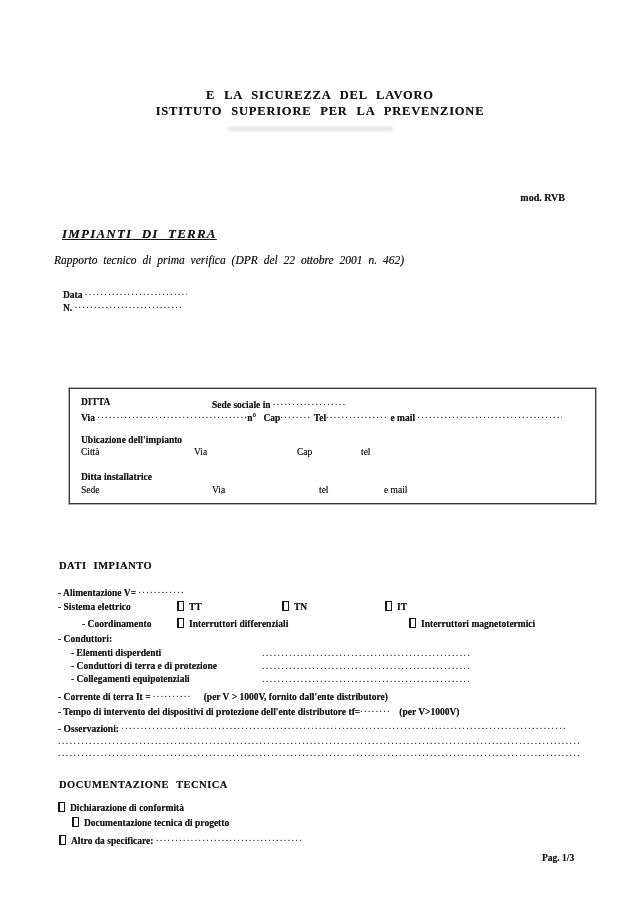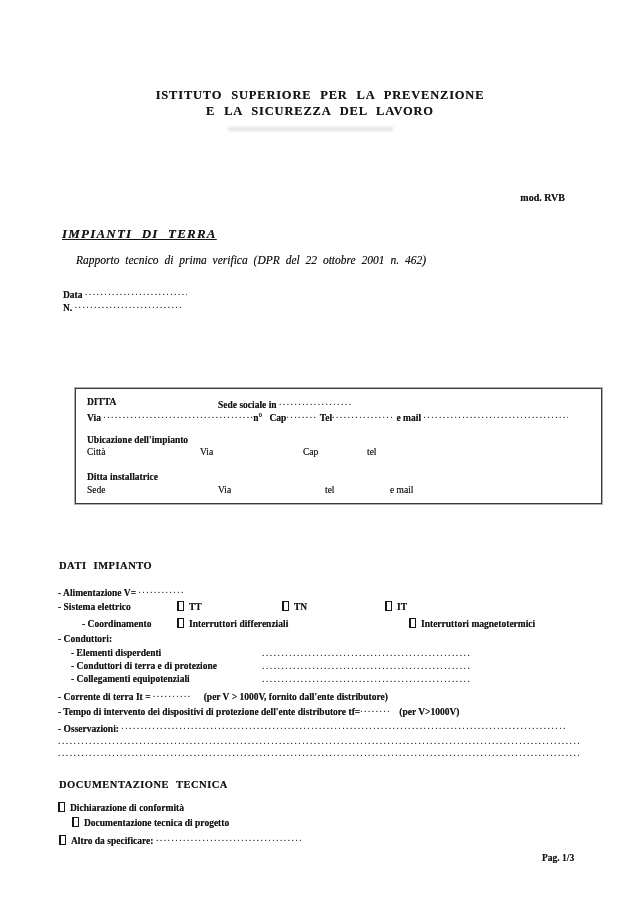--- a/index.html
+++ b/index.html
@@ -22,40 +22,40 @@
   .cbx{display:inline-block;width:4px;height:8px;border:1px solid #161616;border-left-width:2px;
        margin-right:5px;vertical-align:-1px;background:#fff;}
   .sec-h{font-size:10.5px;font-weight:bold;letter-spacing:.5px;word-spacing:4px;}
   .artifact{background:#d9d9d9;filter:blur(1.5px);opacity:.75;}
   .note{font-weight:bold;}
 </style>
 </head>
 <body>
 
 <div class="abs title" style="top:87px;">
+  <div>E LA SICUREZZA DEL LAVORO</div>
   <div>ISTITUTO SUPERIORE PER LA PREVENZIONE</div>
-  <div>E LA SICUREZZA DEL LAVORO</div>
 </div>
 <div class="abs artifact" style="top:127px;left:228px;width:165px;height:4px;"></div>
 
 <div class="abs mod" style="top:192px;left:440px;">mod. RVB</div>
 
 <div class="abs h-impianti" style="top:226px;left:62px;">IMPIANTI DI TERRA</div>
-<div class="abs subtitle" style="top:254px;left:76px;">Rapporto tecnico di prima verifica (DPR del 22 ottobre 2001 n. 462)</div>
+<div class="abs subtitle" style="top:254px;left:54px;">Rapporto tecnico di prima verifica (DPR del 22 ottobre 2001 n. 462)</div>
 
 <div class="abs t9" style="top:286px;left:63px;">
   <span class="b">Data</span>
   <span class="dots" style="width:102px;">............................</span>
 </div>
 <div class="abs t9" style="top:299px;left:63px;">
   <span class="b">N.</span>
   <span class="dots" style="width:108px;">..............................</span>
 </div>
 
-<div class="abs box" style="top:388px;left:75px;width:525px;height:114px;">
+<div class="abs box" style="top:388px;left:69px;width:525px;height:114px;">
   <span class="abs t9 b" style="top:7px;left:11px;">DITTA</span>
   <span class="abs t9" style="top:7px;left:142px;">
     <span class="b">Sede sociale in</span>
     <span class="dots" style="width:74px;">.........................</span>
   </span>
 
   <span class="abs t9" style="top:20px;left:11px;">
     <span class="b">Via</span>
     <span class="dots" style="width:150px;">..................................................</span><span class="b">n°</span>&nbsp;&nbsp;
     <span class="b">Cap</span><span class="dots" style="width:31px;">..........</span>

